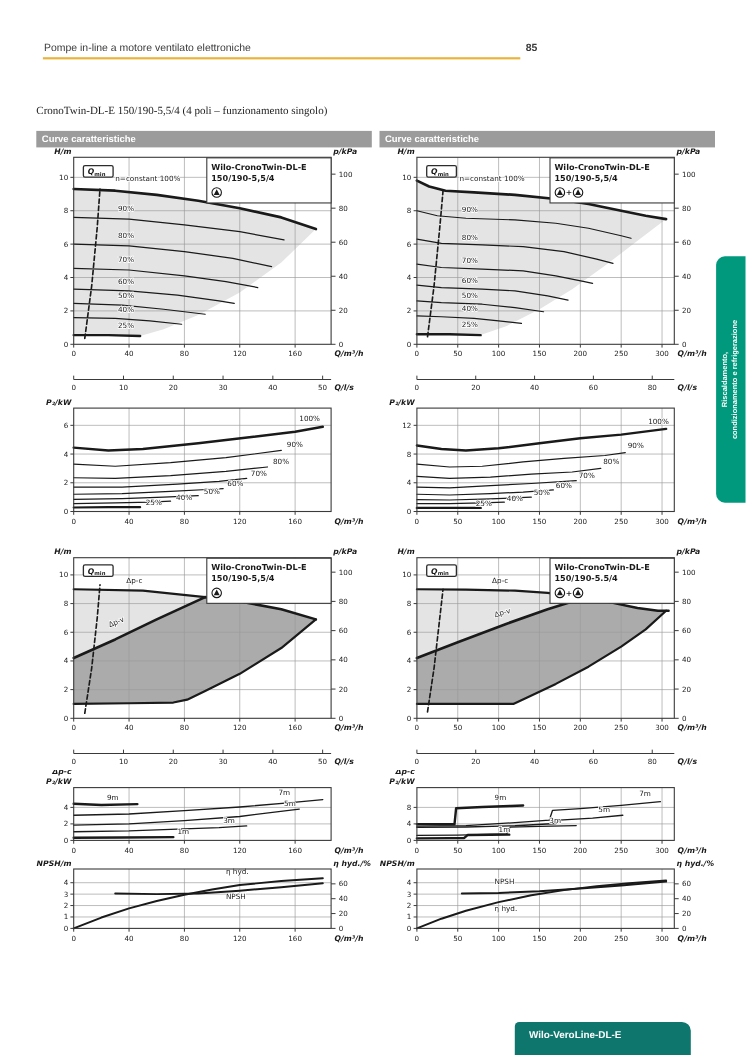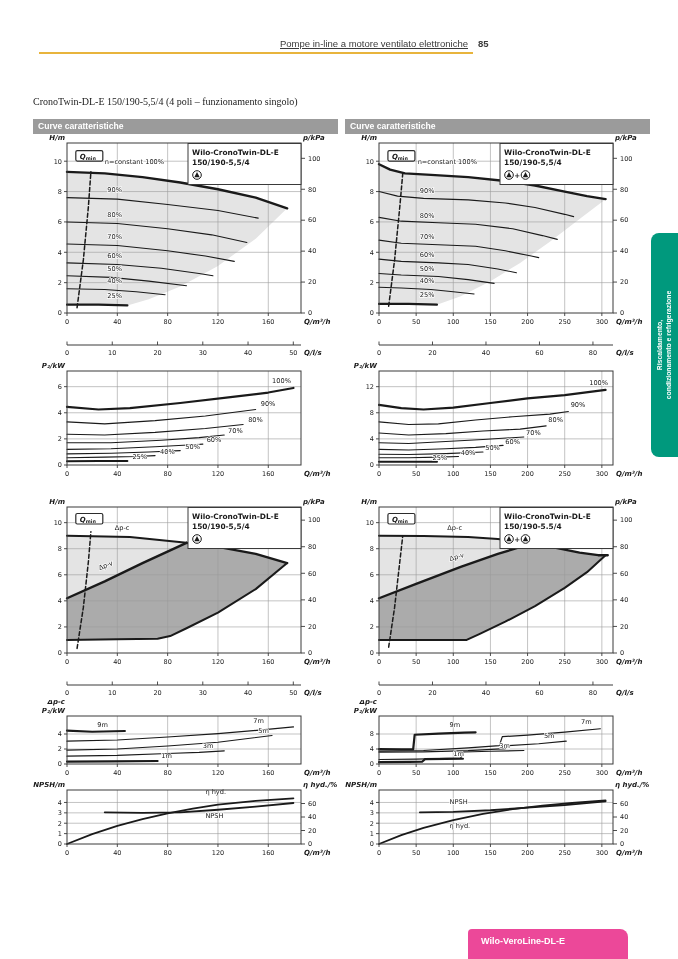--- a/index.html
+++ b/index.html
@@ -1,19 +1,19 @@
 <!DOCTYPE html>
 <html><head>
 <meta charset="utf-8">
 <style>
   html,body{margin:0;padding:0;background:#fff;}
   .page{position:relative;width:678px;height:959px;background:#ffffff;overflow:hidden;
         font-family:"Liberation Sans",sans-serif;color:#1c1c1c;}
   .abs{position:absolute;}
-  .header-title{top:38px;left:40px;width:428px;text-align:right;font-size:9.5px;color:#3a3a3a;text-decoration:underline;}
+  .header-title{top:38px;left:40px;width:428px;font-size:9.5px;color:#3a3a3a;}
   .header-pageno{top:38px;left:478px;font-size:9.5px;font-weight:bold;color:#3a3a3a;}
   .header-rule{top:52px;left:39px;width:434px;height:2px;}
   .secbar{top:77px;width:305px;height:15px;color:#fff;font-size:8.6px;font-weight:bold;
           line-height:15px;padding-left:5px;box-sizing:border-box;margin-top:42px;}
   .subtitle{top:96px;width:310px;font-size:10px;color:#1c1c1c;font-family:Liberation Serif, serif;}
   .chart{position:absolute;width:312px;}
   svg text{font-family:"DejaVu Sans","Liberation Sans",sans-serif;fill:#1a1a1a;}
   .vtab{width:27px;height:224px;border-radius:8px 0 0 8px;}
   .vtab .rot{position:absolute;left:50%;top:50%;width:216px;
              transform:translate(-50%,-50%) rotate(-90deg);
@@ -760,14 +760,14 @@
         </g>
       </svg></div>
 
   <div class="abs vtab" style="left: 651px; top: 233px; background: rgb(0, 153, 125);">
     <div class="rot">
       <div>Riscaldamento,</div>
       <div>condizionamento e refrigerazione</div>
     </div>
   </div>
 
-  <div class="abs footer-tab" style="background: #ec4899;">Wilo-VeroLine-DL-E</div>
+  <div class="abs footer-tab" style="background: #0f766e;">Wilo-VeroLine-DL-E</div>
 </div>
 
 </body></html>

